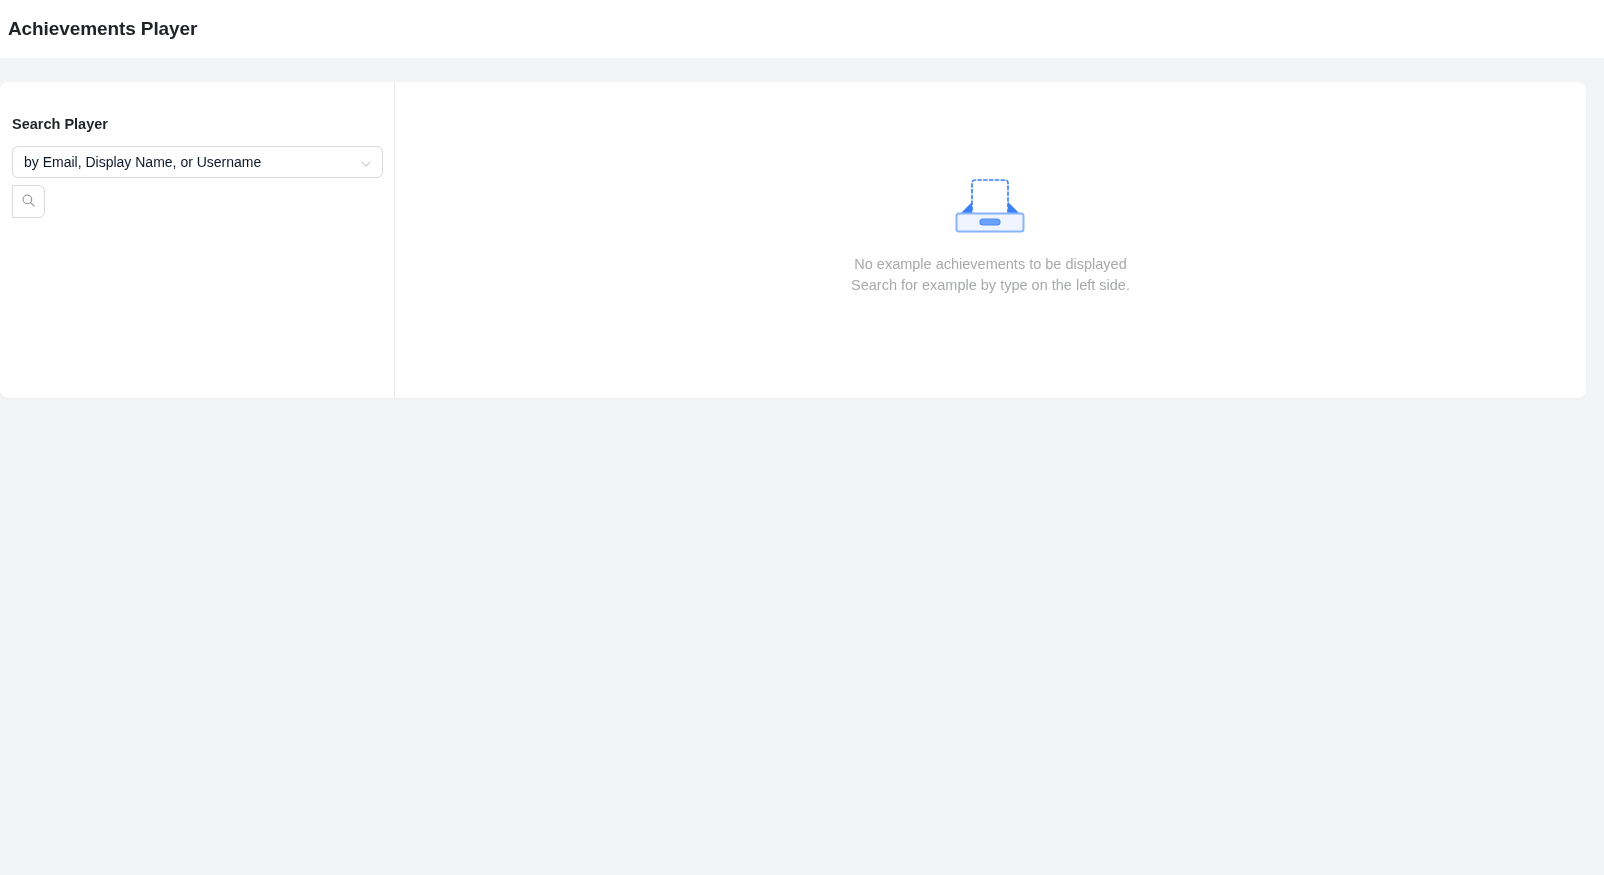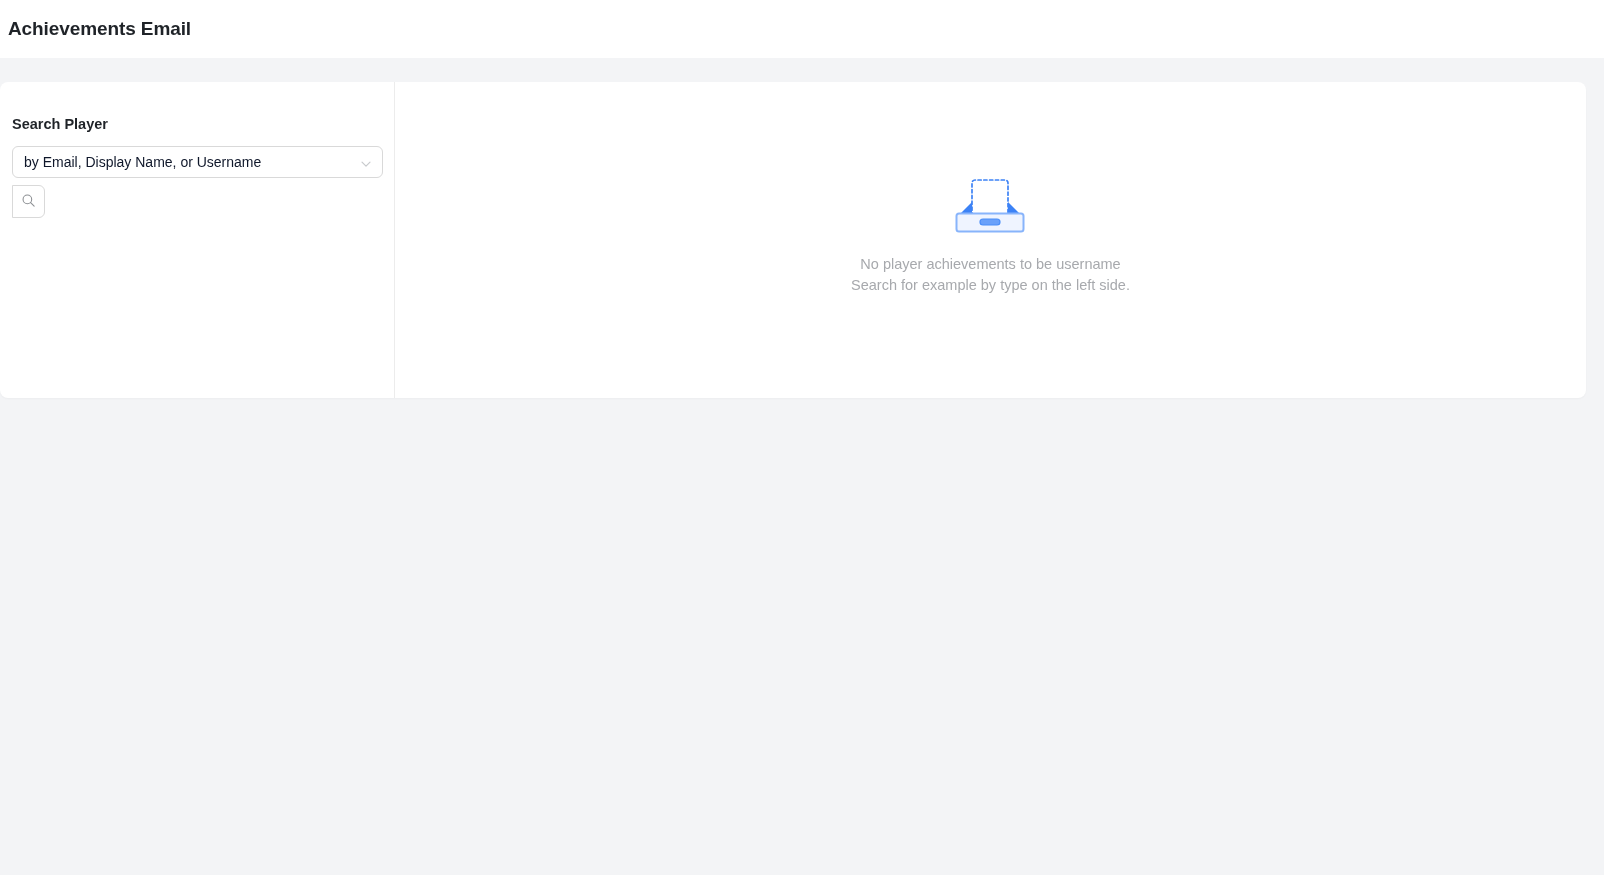--- a/index.html
+++ b/index.html
@@ -141,21 +141,21 @@
     font-size: 14.5px;
     color: #a7a9ad;
     line-height: 21px;
     text-align: center;
   }
 </style>
 </head>
 <body>
 
 <div class="page-header">
-  <div class="page-title">Achievements Email</div>
+  <div class="page-title">Achievements Player</div>
 </div>
 
 <div class="page-body">
   <div class="card">
 
     <div class="left-panel">
       <div class="panel-heading">Search Player</div>
 
       <div class="select-box">
         <span class="select-value">by Email, Display Name, or Username</span>
@@ -189,19 +189,19 @@
             <path d="M8 44 L22 30 L22 44 Z" fill="#3c82f6"></path>
 
             <path d="M72 44 L58 30 L58 44 Z" fill="#3c82f6"></path>
 
             <rect x="6.5" y="41.5" width="67" height="18" rx="2.5" fill="#eff4ff" stroke="#88b4fb" stroke-width="2"></rect>
 
             <rect x="30" y="47" width="20" height="6" rx="3" fill="#6aa1fa" stroke="#4b8ef8" stroke-width="1.2"></rect>
           </svg>
         </div>
 
-        <div class="empty-line">No player achievements to be username</div>
+        <div class="empty-line">No example achievements to be displayed</div>
         <div class="empty-line">Search for example by type on the left side.</div>
       </div>
     </div>
 
   </div>
 </div>
 
 </body></html>

